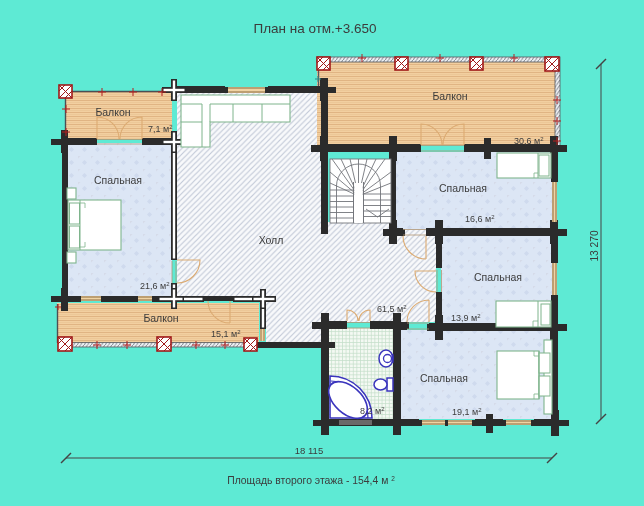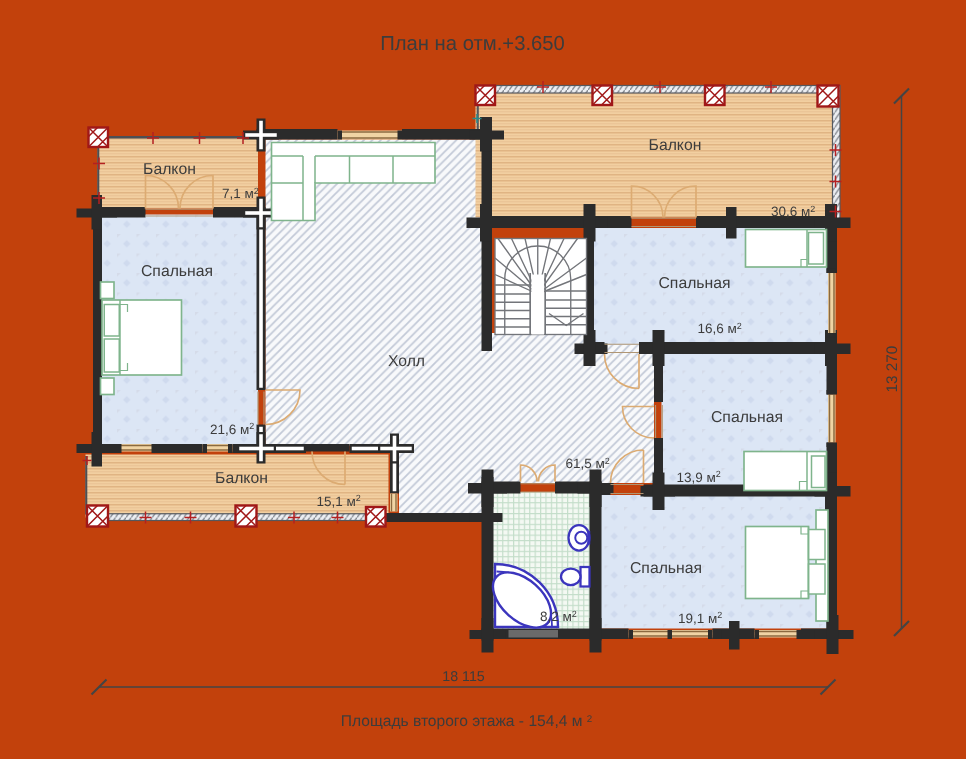--- a/index.html
+++ b/index.html
@@ -1,16 +1,16 @@
 <!DOCTYPE html>
 <html><head>
 <meta charset="utf-8">
 <style>
   html,body{margin:0;padding:0;background:#ffffff;}
-  .page{width:644px;height:506px;position:relative;background:#c2410c;overflow:hidden;}
+  .page{width:644px;height:506px;position:relative;background:#5eead4;overflow:hidden;}
   svg{position:absolute;left:0;top:0;}
   text{font-family:"Liberation Sans", sans-serif;fill:#3c3c3c;}
 </style>
 </head>
 <body>
 <div class="page">
 <svg width="644" height="506" viewBox="0 0 644 506">
 <defs>
   <pattern id="hallPat" width="5.6" height="5.6" patternUnits="userSpaceOnUse">
     <rect width="5.6" height="5.6" fill="#f8f9fb"></rect>

